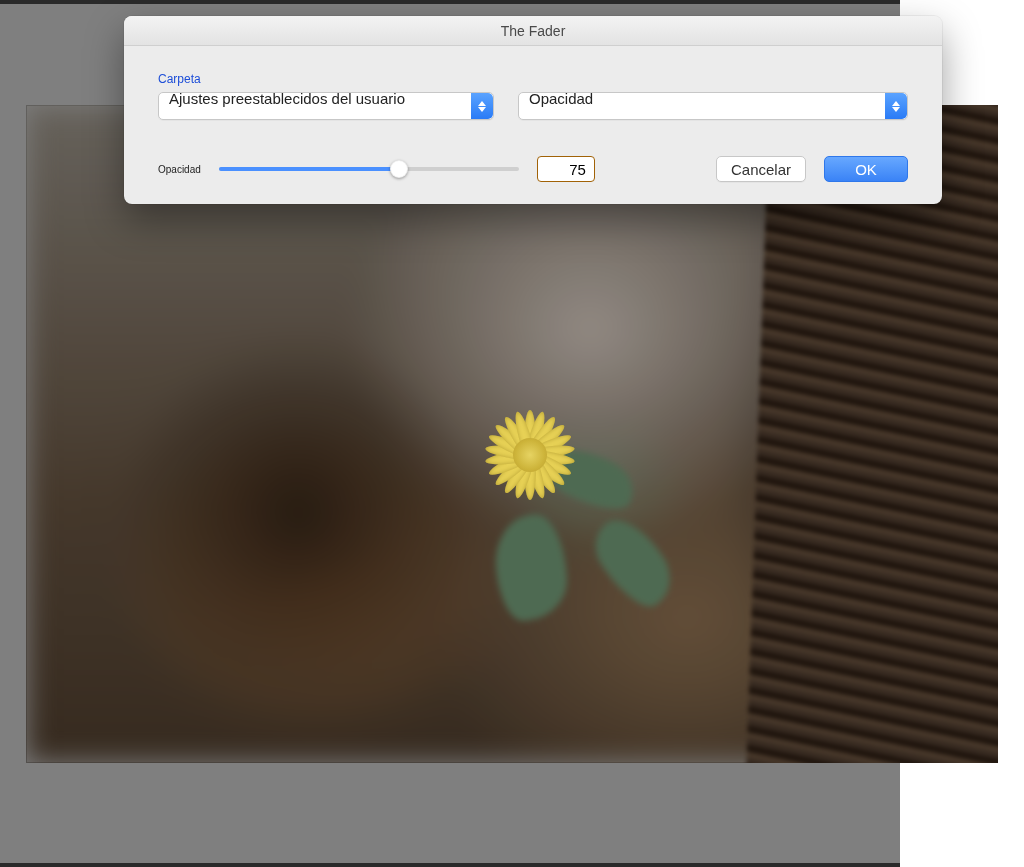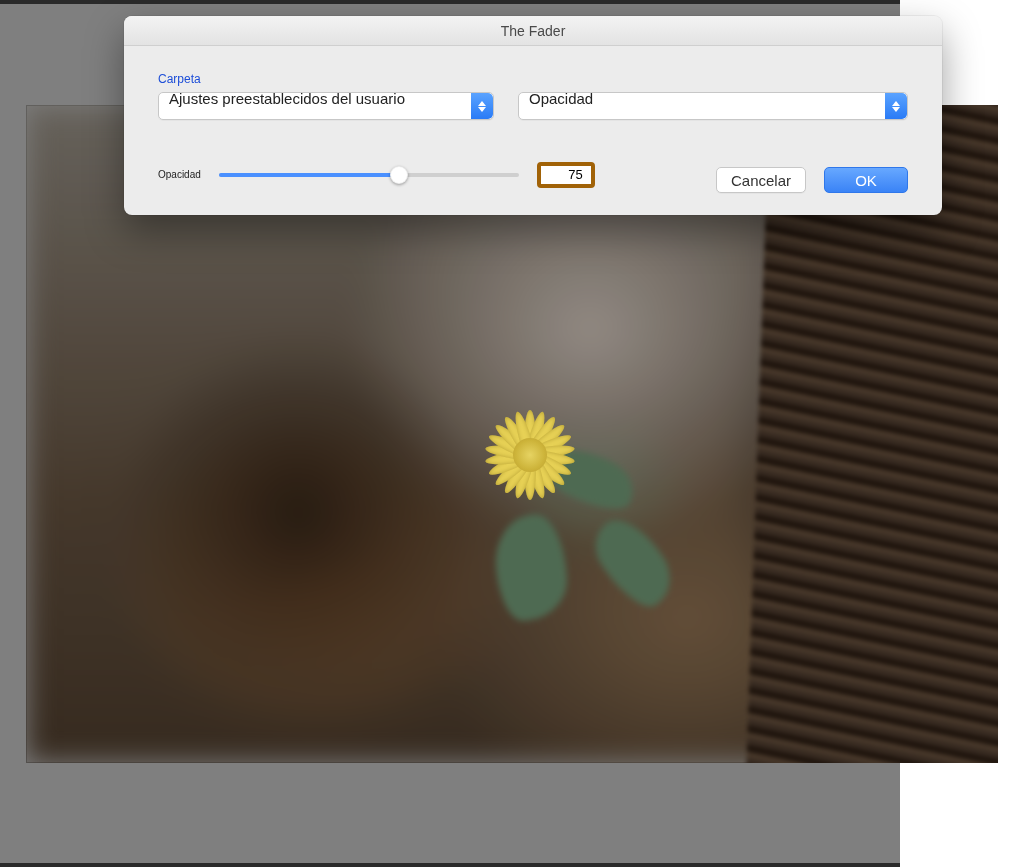--- a/index.html
+++ b/index.html
@@ -142,40 +142,40 @@
     position:absolute; left:0; top:0; bottom:0; width:60%;
     background:#4a90ff; border-radius:2px;
   }
   .thumb{
     position:absolute; top:50%; width:18px; height:18px; margin:-9px 0 0 -9px;
     border-radius:50%; background:#fff;
     box-shadow:0 1px 3px rgba(0,0,0,.35), inset 0 0 0 1px rgba(0,0,0,.08);
   }
   .numbox{
     width:58px; height:26px;
-    border:4px solid #a16207; border-radius:4px; background:#fff;
-    text-align:right; padding:0 8px; font-size:13px;
+    border:1px solid #a16207; border-radius:4px; background:#fff;
+    text-align:right; padding:0 8px; font-size:15px;
   }
   .spacer{ flex:1; }
   .btn{
     height:26px; min-width:90px; padding:0 14px;
     border-radius:5px; font-size:15px;
     display:flex; align-items:center; justify-content:center;
     cursor:default;
   }
   .btn.secondary{
     background:#fff; border:1px solid #c7c7c7; color:#333;
     box-shadow:0 1px 0 rgba(0,0,0,.03);
   }
   .btn.primary{
     background:linear-gradient(#67a8ff,#3a83f6);
     color:#fff; border:1px solid #2f77ea;
     min-width:84px;
   }
-  .btns{ display:flex; gap:18px;margin-top:11px;}
+  .btns{ display:flex; gap:18px;}
 </style>
 </head>
 <body>
 
 <div class="app">
 
   <div class="photo">
     <div class="bg"></div>
     <div class="bark"></div>
     <div class="leaf l1"></div>

